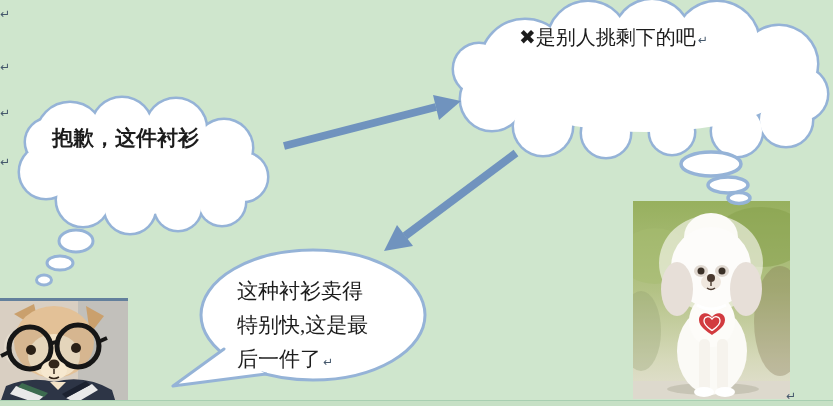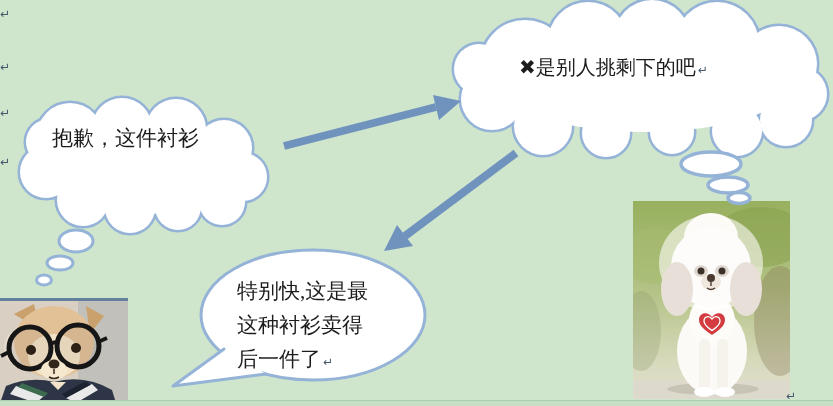--- a/index.html
+++ b/index.html
@@ -230,30 +230,30 @@
       <line x1="284" y1="146" x2="436" y2="107" stroke="#7093be" stroke-width="8"></line>
       <polygon points="461,101 439,120 433,95"></polygon>
     </g>
 
     <g fill="#7093be">
       <line x1="516" y1="153" x2="405" y2="236" stroke="#7093be" stroke-width="8"></line>
       <polygon points="384,251 397,225 413,246"></polygon>
     </g>
   </svg>
 
-  <div class="shape-text" style="left:52px;top:121px;line-height:34px;">
+  <div class="shape-text" style="left:52px;top:121px;line-height:34px;font-weight:bold;">
     <span class="line"><span>抱歉，这件衬衫</span><span class="pmark"></span></span>
   </div>
 
-  <div class="shape-text" style="left:519px;top:52px;line-height:30px;font-size:20px;">
+  <div class="shape-text" style="left:519px;top:22px;line-height:30px;font-size:20px;">
     <span class="line"><span>✖是别人挑剩下的吧</span><span class="pmark">↵</span></span>
   </div>
 
   <div class="shape-text" style="left:237px;top:276px;line-height:31px;">
+    <span class="line"><span>这种衬衫卖得</span><span class="pmark"></span></span>
     <span class="line"><span>特别快,这是最</span><span class="pmark"></span></span>
-    <span class="line"><span>这种衬衫卖得</span><span class="pmark"></span></span>
     <span class="line"><span>后一件了</span><span class="pmark">↵</span></span>
   </div>
 
   <span id="photo-corner-mark">↵</span>
 
   <div id="bottom-bar"></div>
 </div>
 
 </body></html>

